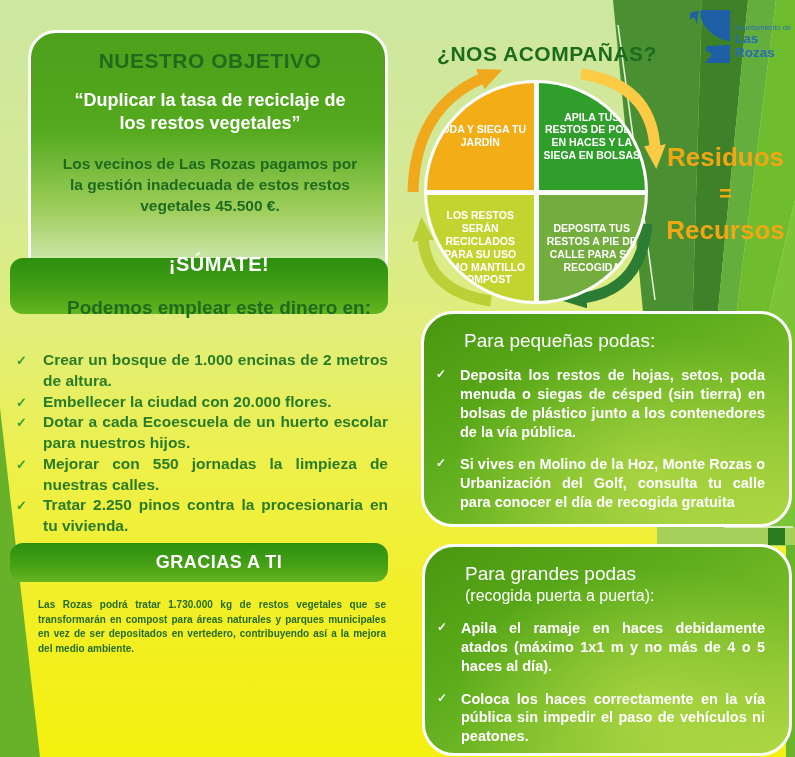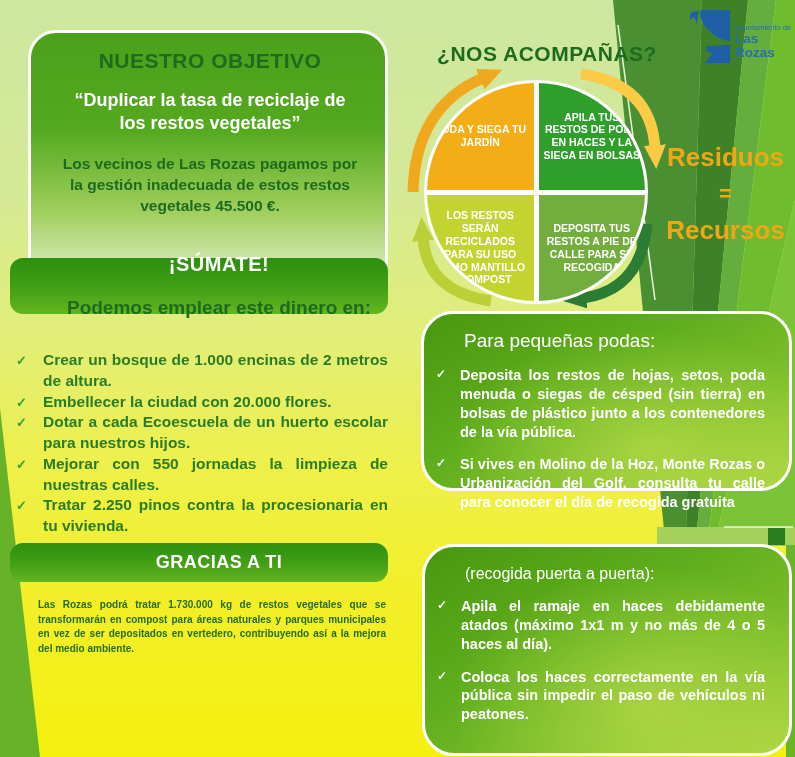--- a/index.html
+++ b/index.html
@@ -50,21 +50,21 @@
 
   .slogan{left:656px;top:142px;width:139px;text-align:center;color:#f0a714;font-weight:bold;}
   .slogan .l1,.slogan .l3{font-size:26px;}
   .slogan .l2{font-size:22px;margin:8px 0;}
 
   .green-card{border:3px solid #fff;border-radius:32px;box-sizing:border-box;
     background:
       radial-gradient(ellipse at 62% 78%, rgba(205,230,85,.55), rgba(205,230,85,0) 62%),
       linear-gradient(150deg,#49970f 0%,#5fae1d 40%,#7fbf2c 72%,#a9d53f 100%);
     color:#fff;padding:16px 24px 0 12px;}
-  .small-card{left:421px;top:311px;width:371px;height:180px;}
+  .small-card{left:421px;top:311px;width:371px;height:216px;}
   .large-card{left:422px;top:544px;width:370px;height:212px;}
   .card-title{font-size:19px;margin-left:28px;}
   .card-subtitle{font-size:16px;margin-left:28px;margin-top:2px;}
   .card-item{display:flex;gap:8px;font-size:14.5px;font-weight:bold;line-height:1.3;margin-top:14px;}
   .card-item .check{flex:0 0 16px;font-size:12px;color:#fff;padding-top:1px;}
   .card-item .txt{flex:1;text-align:justify;}
   .small-card .card-item:first-of-type{margin-top:20px;}
 
   .logo{left:687px;top:6px;width:108px;}
   .logo-row{display:flex;align-items:flex-end;gap:3px;}
@@ -187,20 +187,21 @@
       <span class="check">✓</span>
       <span class="txt">Deposita los restos de hojas, setos, poda menuda o siegas de césped (sin tierra) en bolsas de plástico junto a los contenedores de la vía pública.</span>
     </div>
     <div class="card-item">
       <span class="check">✓</span>
       <span class="txt">Si vives en Molino de la Hoz, Monte Rozas o Urbanización del Golf, consulta tu calle para conocer el día de recogida gratuita</span>
     </div>
   </div>
 
   <div class="abs green-card large-card">
+    <div class="card-title">Para grandes podas</div>
     <div class="card-subtitle">(recogida puerta a puerta):</div>
     <div class="card-item">
       <span class="check">✓</span>
       <span class="txt">Apila el ramaje en haces debidamente atados (máximo 1x1 m y no más de 4 o 5 haces al día).</span>
     </div>
     <div class="card-item">
       <span class="check">✓</span>
       <span class="txt">Coloca los haces correctamente en la vía pública sin  impedir el paso de vehículos ni peatones.</span>
     </div>
 

